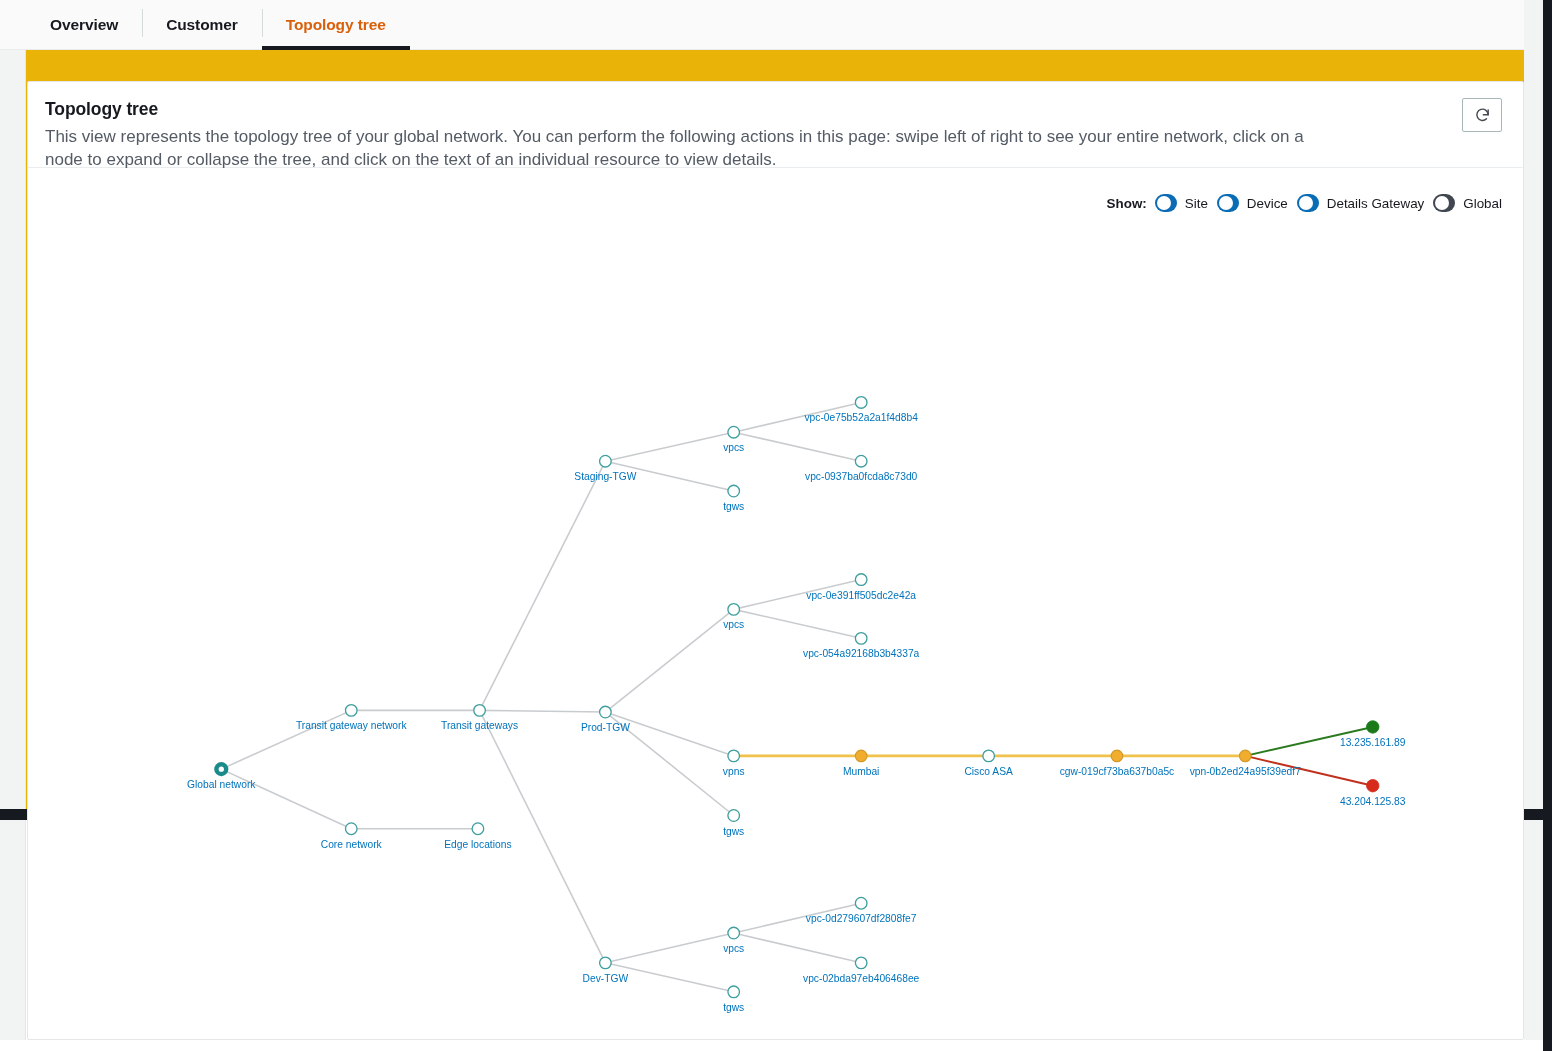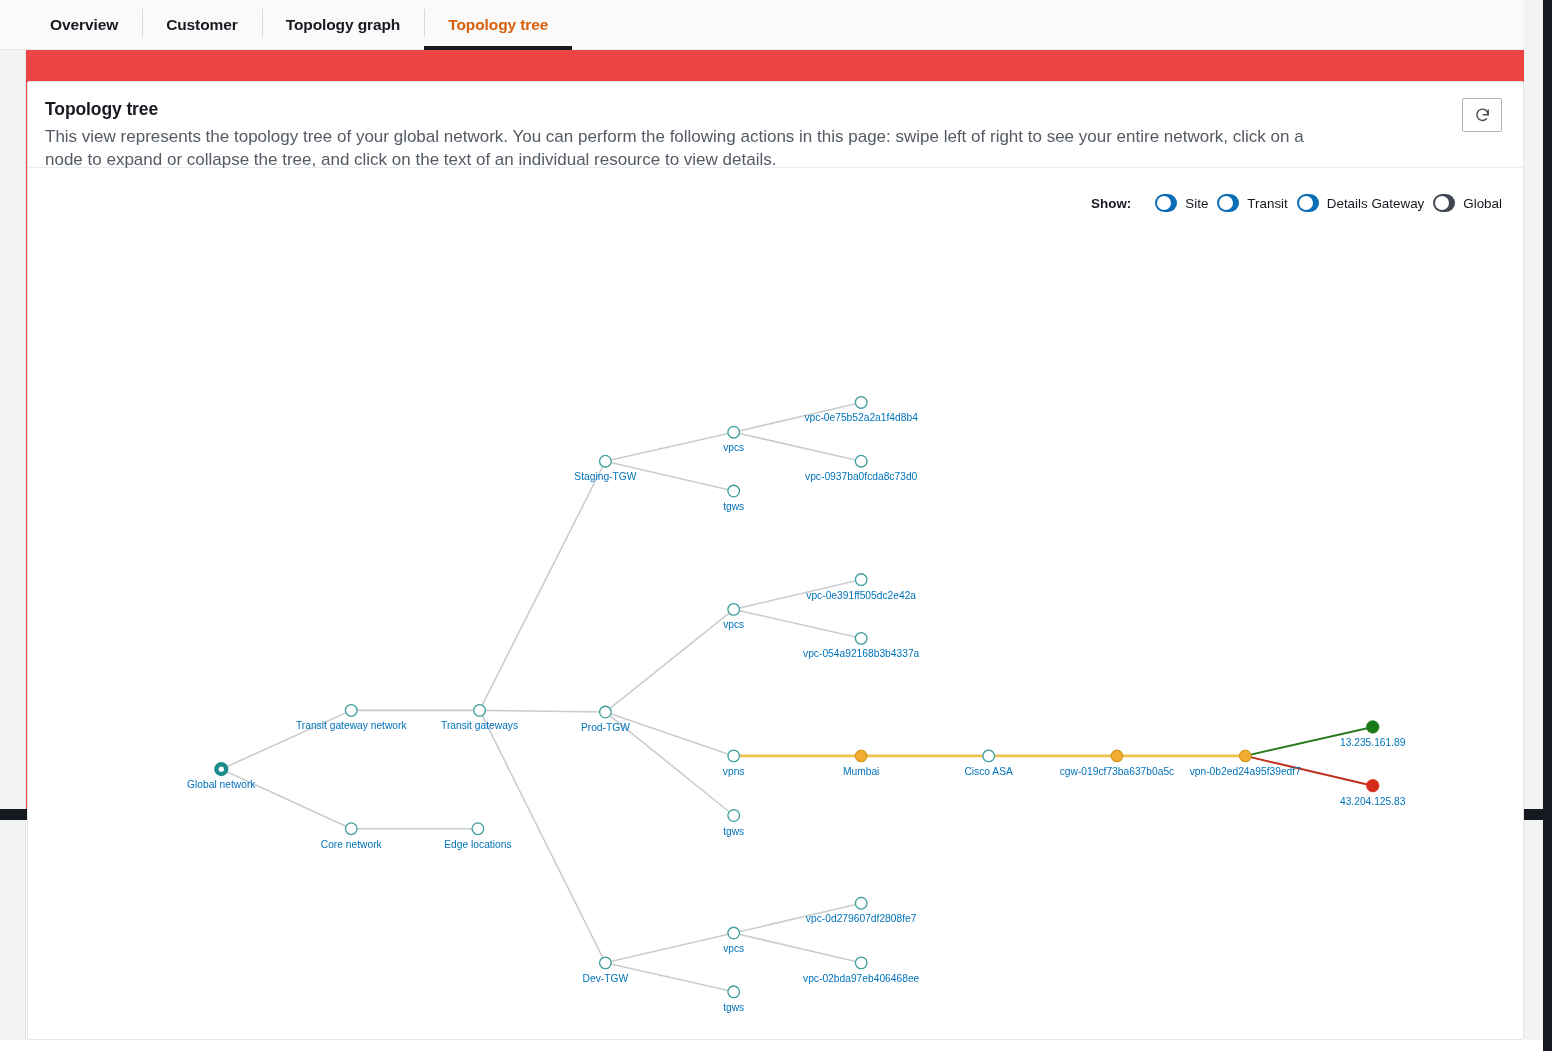--- a/index.html
+++ b/index.html
@@ -7,21 +7,21 @@
   html, body {
     margin: 0; padding: 0;
     width: 1552px; height: 1051px;
     background: #ffffff;
     font-family: "Liberation Sans", sans-serif;
     overflow: hidden;
   }
   #app {
     position: relative;
     width: 1552px; height: 820px;
-    background: #ef4444;
+    background: #eab308;
   }
 
   
   .right-gutter {
     position: absolute; top: 0; right: 9px; width: 19px; height: 1040px;
     background: #f2f3f3;
   }
   .right-dark {
     position: absolute; top: 0; right: 0; width: 9px; height: 1051px;
     background: #16191f;
@@ -100,21 +100,21 @@
     cursor: pointer;
   }
   .refresh-btn svg { display: block; }
 
   
   .show-row {
     position: absolute; right: 12px; top: 112px;
     display: flex; align-items: center; gap: 0px;
     font-size: 13.4px; color: #16191f;
   }
-  .show-label { font-weight: 700; margin-right: 24px; }
+  .show-label { font-weight: 700; margin-right: 8px; }
   .toggle-group {
     display: flex; align-items: center; margin-right: 9px;
   }
   .toggle {
     width: 22px; height: 18px; border-radius: 9px;
     background: #0a6cb5; position: relative;
     cursor: pointer; flex: none;
   }
   .toggle.off { background: #414750; }
   .toggle .knob {
@@ -161,21 +161,20 @@
 
   <div class="left-strip"></div>
   <div class="right-gutter"></div>
   <div class="right-dark"></div>
   <div class="bottom-dark"></div>
 
   <div class="tabs-bar">
     <div class="tabs" id="tabs-container">
         <div class="tab">Overview</div>
         <div class="tab">Customer</div>
-        <div class="tab">Topology graph</div>
         <div class="tab active">Topology tree</div>
       </div>
   </div>
 
   <div class="card">
 
     <div class="card-header">
       <div class="card-title">Topology tree</div>
       <div class="card-desc">This view represents the topology tree of your global network. You can perform the following actions in this page: swipe left of right to see your entire network, click on a node to expand or collapse the tree, and click on the text of an individual resource to view details.</div>
 
@@ -194,21 +193,21 @@
     <div class="toggle-group">
           <div class="toggle">
             <div class="knob"></div>
           </div>
           <span class="toggle-text">Site</span>
         </div>
         <div class="toggle-group">
           <div class="toggle">
             <div class="knob"></div>
           </div>
-          <span class="toggle-text">Transit</span>
+          <span class="toggle-text">Device</span>
         </div>
         <div class="toggle-group">
           <div class="toggle">
             <div class="knob"></div>
           </div>
           <span class="toggle-text">Details Gateway</span>
         </div>
         <div class="toggle-group">
           <div class="toggle off">
             <div class="knob"></div>

